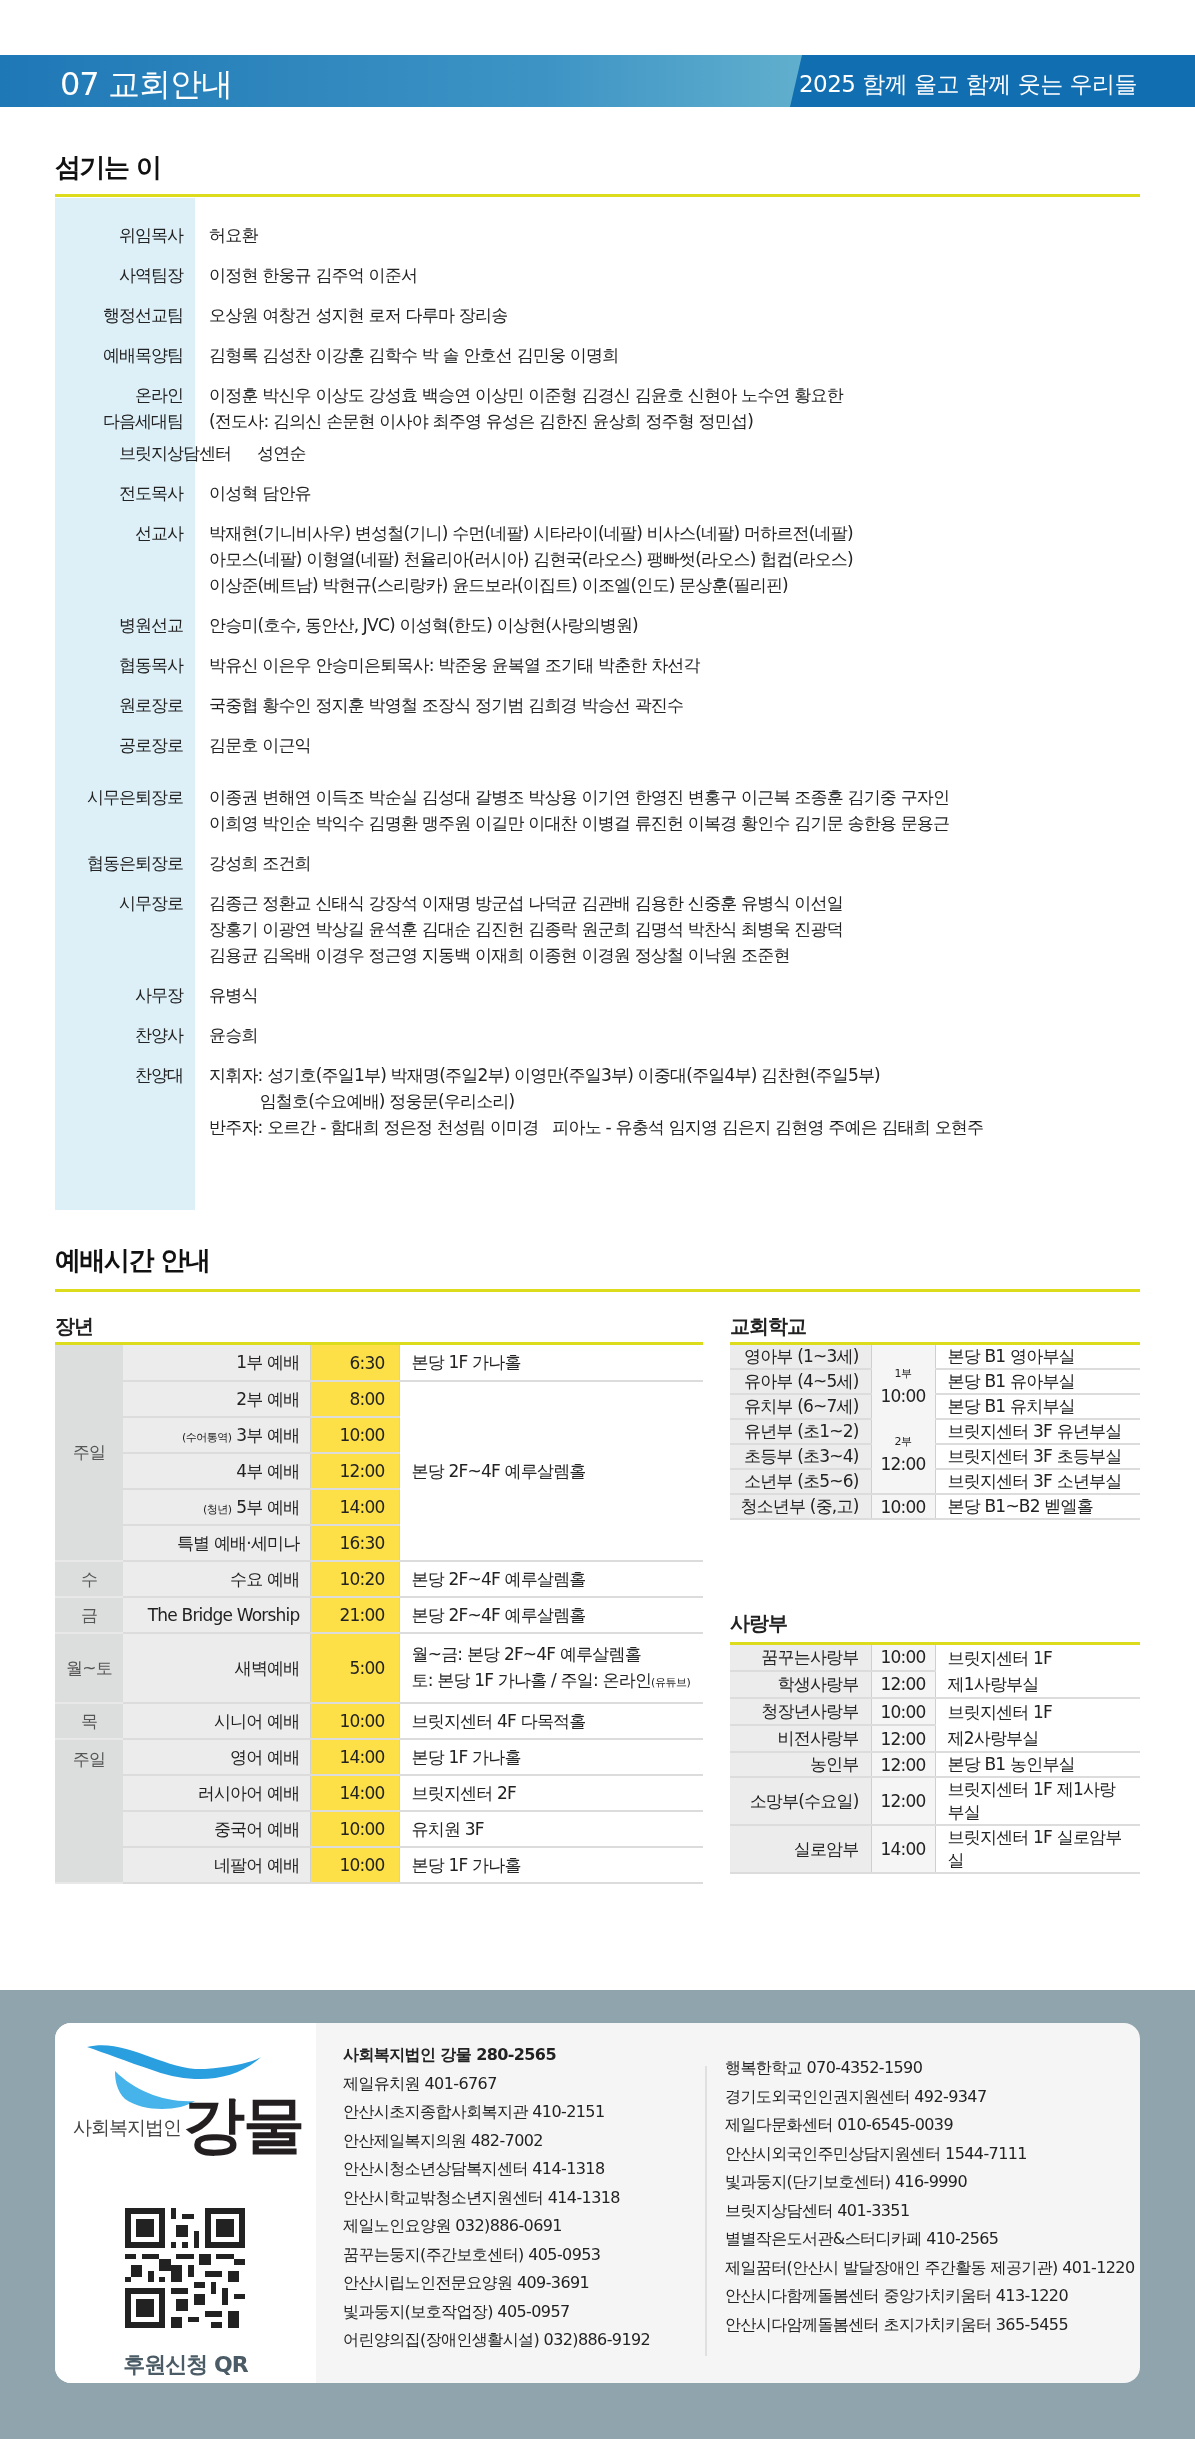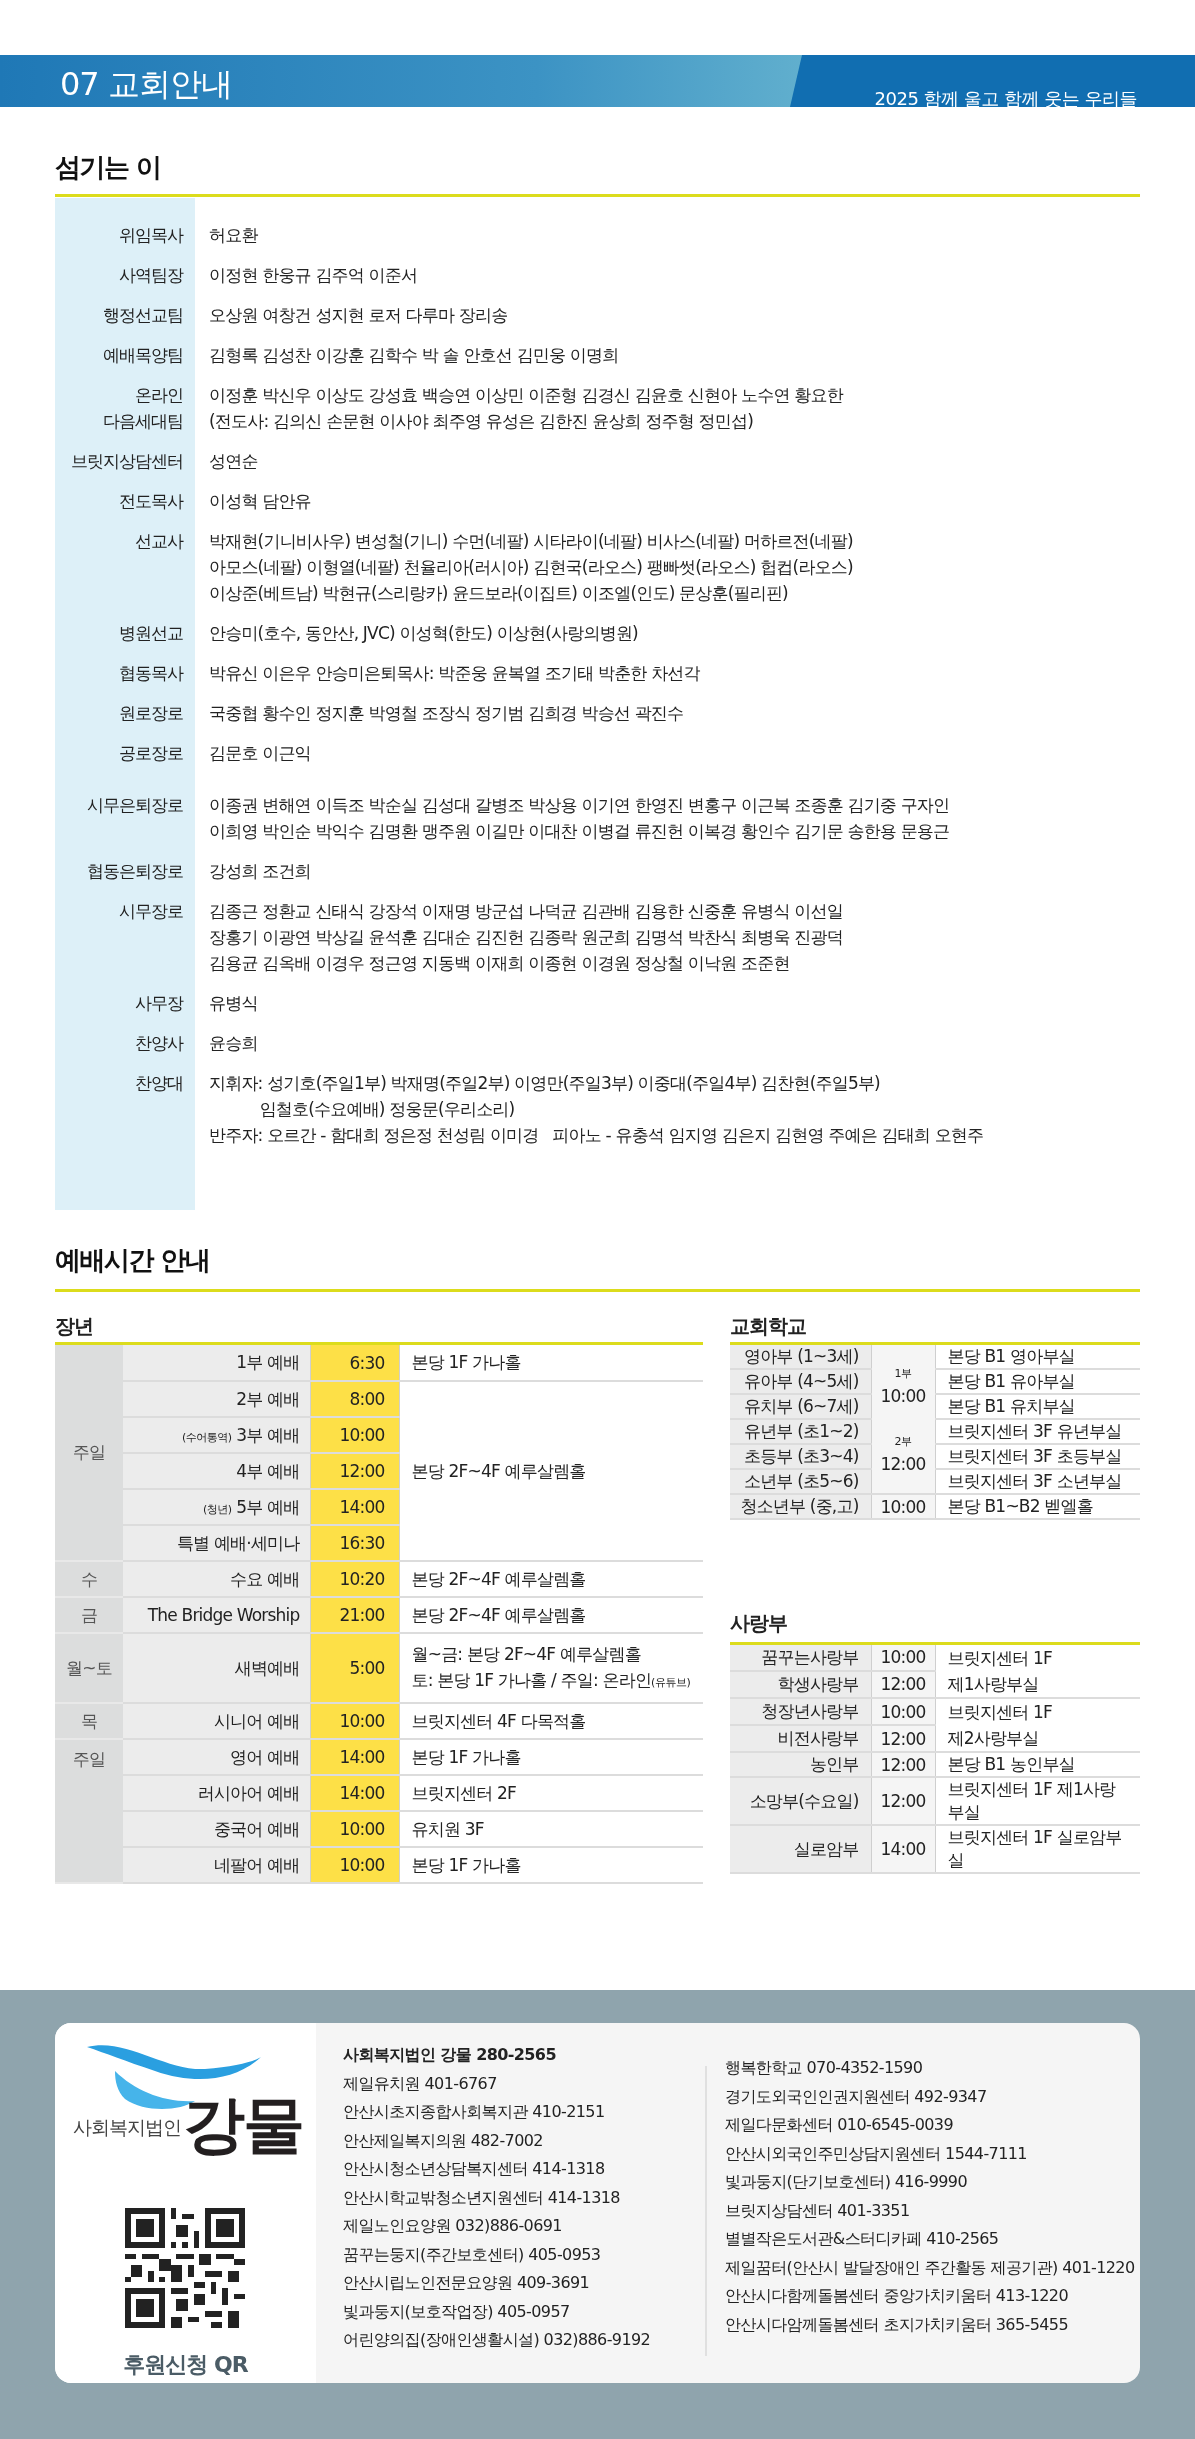--- a/index.html
+++ b/index.html
@@ -3,21 +3,21 @@
 <meta charset="utf-8">
 <style>
   * { box-sizing: border-box; margin: 0; padding: 0; }
   html, body { width: 1195px; background: #ffffff; }
   body { font-family: "DejaVu Sans", "Liberation Sans", sans-serif; color: #222; position: relative; height: 2439px; overflow: hidden; }
 
   
   .header { position: absolute; left: 0; top: 55px; width: 1195px; height: 52px; background: linear-gradient(90deg, #1f78b6 0%, #3c93c4 45%, #62b0ce 68%); }
   .header .right { position: absolute; right: 0; top: 0; height: 52px; width: 405px; background: #116eb1; clip-path: polygon(12px 0, 100% 0, 100% 100%, 0 100%); }
   .header .title { position: absolute; left: 60px; top: 8px; font-size: 32px; font-weight: normal; color: #fff; letter-spacing: -1px; }
-  .header .slogan { position: absolute; right: 58px; top: 14px; font-size: 18px; color: #fff; letter-spacing: -0.5px; margin-top: 18px; }
+  .header .slogan { position: absolute; right: 58px; top: 14px; font-size: 23px; color: #fff; letter-spacing: -0.5px; }
 
   .sec-title { position: absolute; left: 55px; font-size: 26px; font-weight: bold; color: #111; letter-spacing: -1.5px; }
   .yellow-line { position: absolute; height: 3px; background: #dcdc1c; }
 
   
   .staff { position: absolute; left: 55px; top: 198px; width: 1085px; }
   .staff .labelcol { position: absolute; left: 0; top: 0; width: 140px; height: 1012px; background: #ddf0f8; }
   .staff-row { position: relative; display: flex; }
   .staff-row .lbl { width: 140px; text-align: right; padding-right: 12px; font-size: 17px; color: #222; line-height: 26px; letter-spacing: -1px; }
   .staff-row .val { flex: 1; padding-left: 14px; font-size: 17px; color: #222; line-height: 26px; letter-spacing: -0.8px; white-space: pre; }
@@ -85,21 +85,21 @@
       <div class="staff-row" style="margin-top: 14px;">
         <div class="lbl" style="white-space: pre;">예배목양팀</div>
         <div class="val">김형록 김성찬 이강훈 김학수 박 솔 안호선 김민웅 이명희</div>
       </div>
       <div class="staff-row" style="margin-top: 14px;">
         <div class="lbl" style="white-space: pre;">온라인
 다음세대팀</div>
         <div class="val">이정훈 박신우 이상도 강성효 백승연 이상민 이준형 김경신 김윤호 신현아 노수연 황요한
 (전도사: 김의신 손문현 이사야 최주영 유성은 김한진 윤상희 정주형 정민섭)</div>
       </div>
-      <div class="staff-row" style="margin-top: 14px;">
+      <div class="staff-row" style="margin-top: 6px; padding-left: 48px;">
         <div class="lbl" style="white-space: pre;">브릿지상담센터</div>
         <div class="val">성연순</div>
       </div>
       <div class="staff-row" style="margin-top: 14px;">
         <div class="lbl" style="white-space: pre;">전도목사</div>
         <div class="val">이성혁 담안유</div>
       </div>
       <div class="staff-row" style="margin-top: 14px;">
         <div class="lbl" style="white-space: pre;">선교사</div>
         <div class="val">박재현(기니비사우) 변성철(기니) 수먼(네팔) 시타라이(네팔) 비사스(네팔) 머하르전(네팔)

